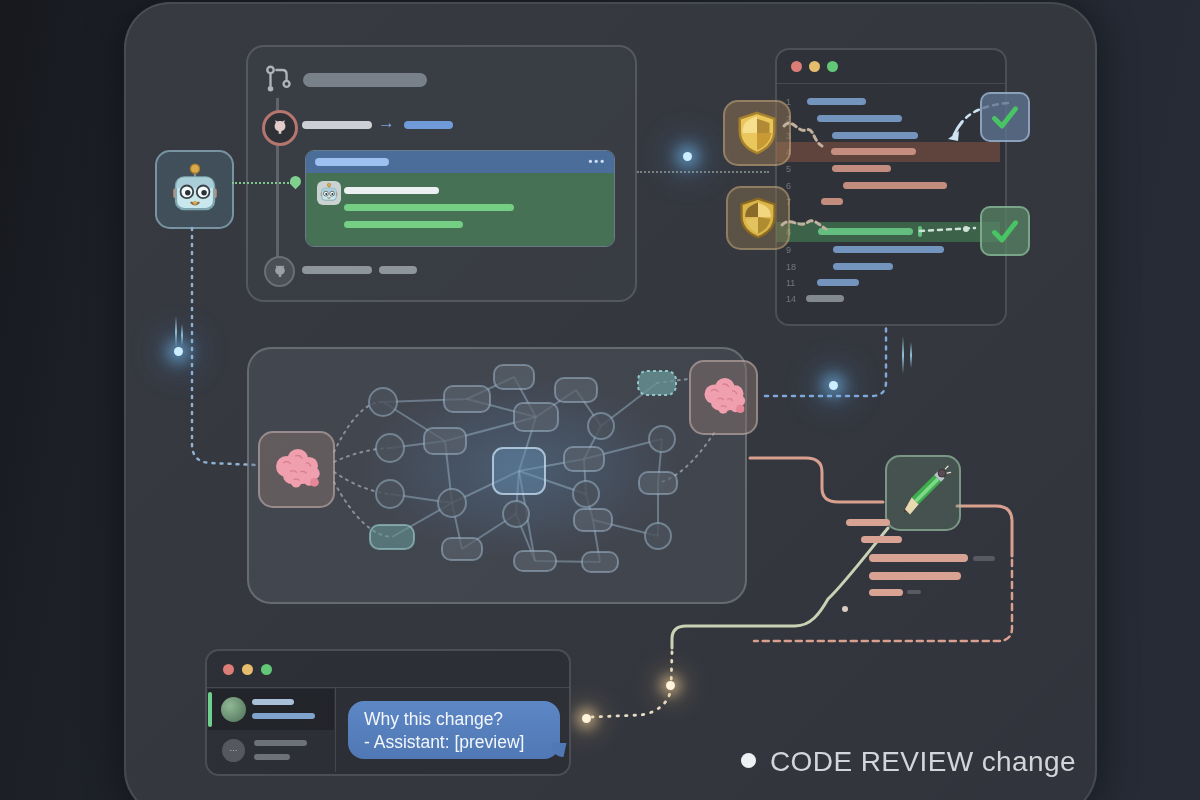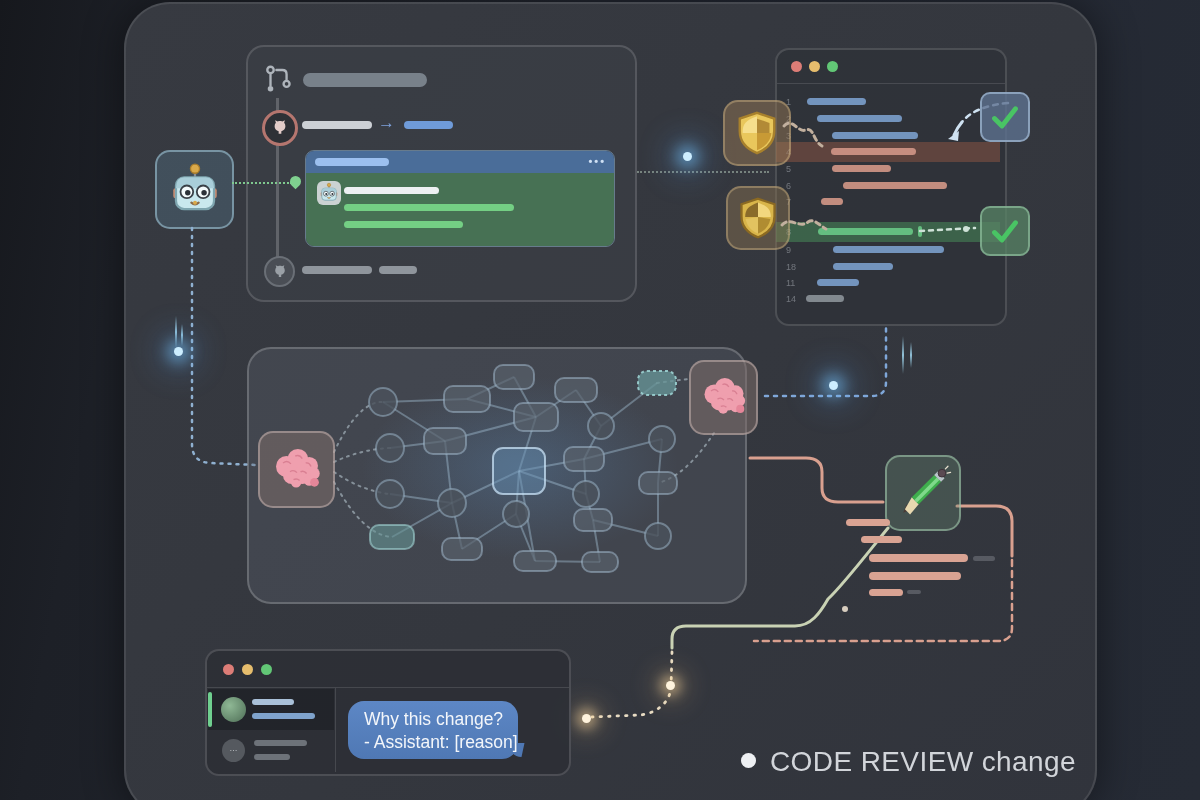--- a/index.html
+++ b/index.html
@@ -42,21 +42,21 @@
   
   .linenum{position:absolute;font-size:9px;color:rgba(205,210,216,0.42);}
   .code-bar{position:absolute;height:7px;border-radius:3.5px;opacity:0.92;}
   .band{position:absolute;left:1px;width:224px;height:20px;}
   
   .glow{position:absolute;border-radius:50%;}
   .glow.cyan{width:9px;height:9px;background:#cdeeff;box-shadow:0 0 14px 7px rgba(120,200,255,0.5),0 0 30px 16px rgba(90,160,230,0.22);}
   .glow.warm{width:9px;height:9px;background:#fff3dc;box-shadow:0 0 12px 6px rgba(255,220,160,0.5),0 0 26px 13px rgba(230,190,130,0.2);}
   .streak{position:absolute;width:2px;background:linear-gradient(180deg,transparent,#a9e4ff,transparent);opacity:.8;}
   
-  #bubble{position:absolute;left:348px;top:701px;width:170px;height:58px;border-radius:16px;
+  #bubble{position:absolute;left:348px;top:701px;width:212px;height:58px;border-radius:16px;
           background:linear-gradient(180deg,#5d87c5,#4f78b4);}
   #bubble .tail{position:absolute;right:-5px;bottom:2px;width:14px;height:14px;background:#4f78b4;
                 border-bottom-left-radius:14px;transform:skewX(-12deg);}
   .bubble-line{position:relative;color:#f3f6fa;font-size:17.5px;line-height:23px;padding-left:16px;}
   .avatar{position:absolute;border-radius:50%;}
   
   #footer-label{position:absolute;left:770px;top:746px;font-size:28px;letter-spacing:.4px;color:#d2d5da;}
   #footer-dot{position:absolute;left:741px;top:753px;width:15px;height:15px;border-radius:50%;background:#eef0f3;}
   .dotline{position:absolute;border-top:2.5px dotted;}
   svg.overlay{position:absolute;left:0;top:0;pointer-events:none;}
@@ -394,18 +394,18 @@
     </div>
     <div class="abs" style="left:1px;top:80px;width:126px;height:41px">
       <div class="avatar" style="left:14px;top:8px;width:23px;height:23px;background:#55595f;color:#c3c7cc;font-size:8px;display:flex;align-items:center;justify-content:center">···</div>
       <div class="bar" style="left:46px;top:9px;width:53px;height:6px;background:#6d7279"></div>
       <div class="bar" style="left:46px;top:23px;width:36px;height:6px;background:#6d7279"></div>
     </div>
   </div>
   <div id="bubble">
     <div class="tail"></div>
     <div class="bubble-line" style="padding-top:7px">Why this change?</div>
-    <div class="bubble-line">- Assistant: [reason]</div>
+    <div class="bubble-line">- Assistant: [preview]</div>
   </div>
 
   <div id="footer-dot"></div>
   <div id="footer-label">CODE REVIEW change</div>
 </div>
 
 </body></html>

